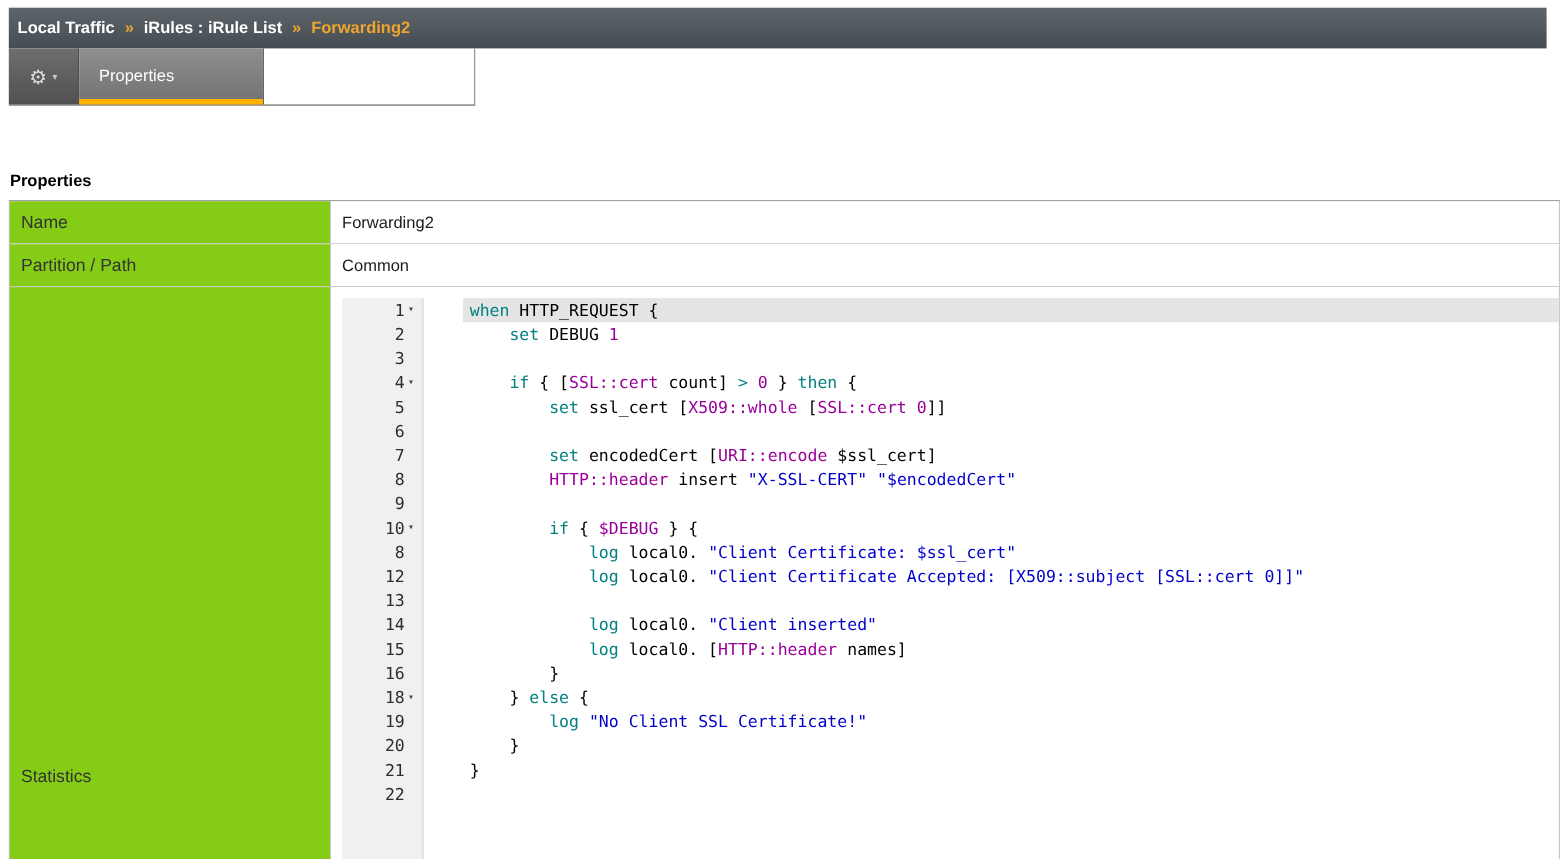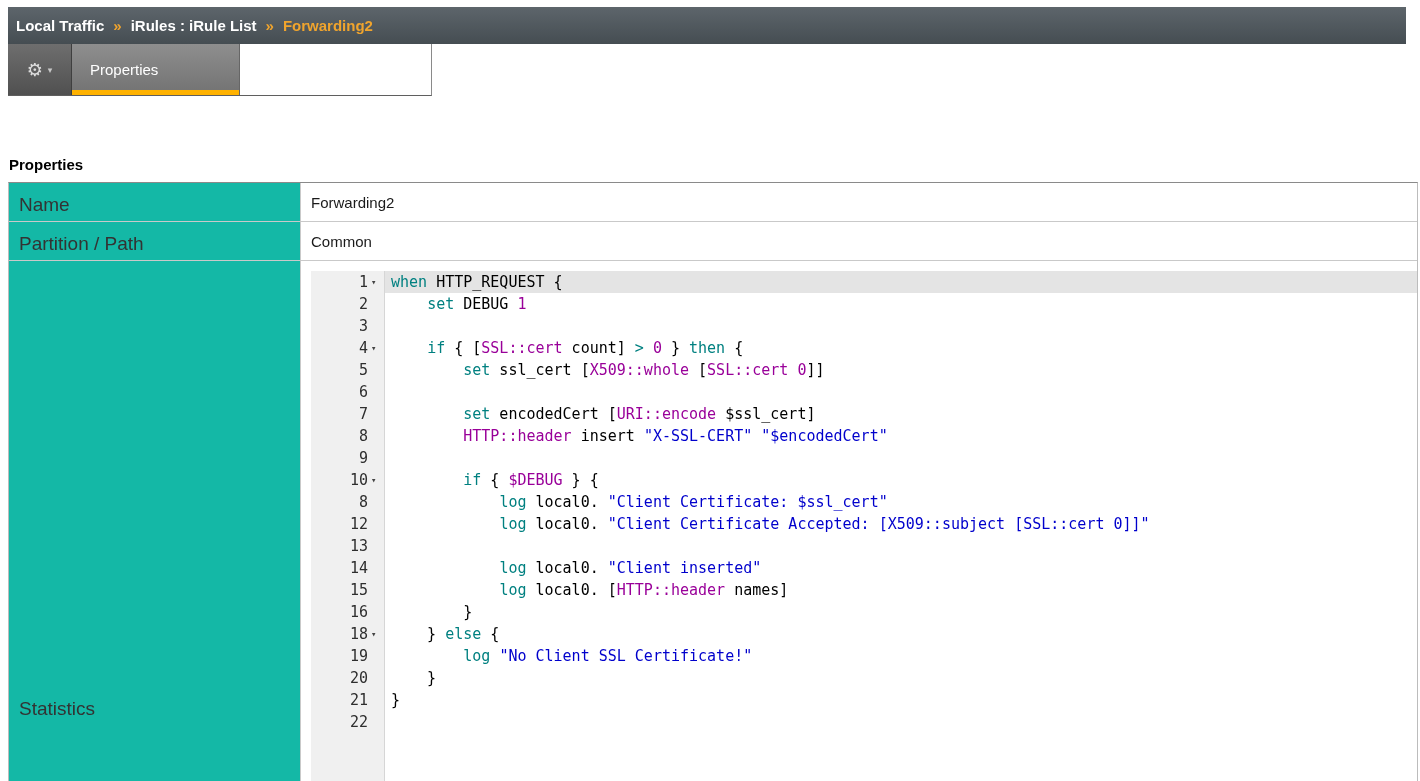--- a/index.html
+++ b/index.html
@@ -83,22 +83,22 @@
 
   
   .props-table {
     margin: 0 2px 0 8px;
     border: 1px solid #bcbcbc;
     border-top: 1px solid #8a8a8a;
   }
   .prow { display: flex; border-bottom: 1px solid #c9c9c9; }
   .pcell-label {
     width: 292px; flex: none;
-    background: #14b8a6;
-    color: #333333; font-size: 19px;
+    background: #84cc16;
+    color: #333333; font-size: 16px;
     padding: 11px 8px 0 10px;
     border-right: 1px solid #c9c9c9;
   }
   .pcell-value {
     flex: 1;
     background: #ffffff;
     color: #1a1a1a; font-size: 15px;
     padding: 11px 8px 0 10px;
   }
   .prow-std { height: 39px; }
@@ -126,21 +126,21 @@
     display: flex; justify-content: flex-end;
     color: #2e2e2e;
   }
   .gutter-num { text-align: right; }
   .gutter-fold {
     width: 17px; flex: none;
     padding-left: 3px;
     font-size: 9px; line-height: 22px; color: #444444;
     cursor: pointer;
   }
-  .code-cell { flex: 1; white-space: pre; padding-left: 6px; color: #000000; }
+  .code-cell { flex: 1; white-space: pre; padding-left: 6px; color: #000000; margin-left: 36px; }
   .cm-line.active .code-cell { background: var(--c-active-line-bg, #e4e4e4); }
 
   .tk-pl  { color: #000000; }
   .tk-kw  { color: var(--c-keyword, #008080); }
   .tk-op  { color: var(--c-keyword, #008080); }
   .tk-cmd { color: var(--c-command, #990099); }
   .tk-num { color: var(--c-number, #990099); }
   .tk-var { color: var(--c-variable, #990099); }
   .tk-str { color: var(--c-string, #0000cc); }
 </style>

